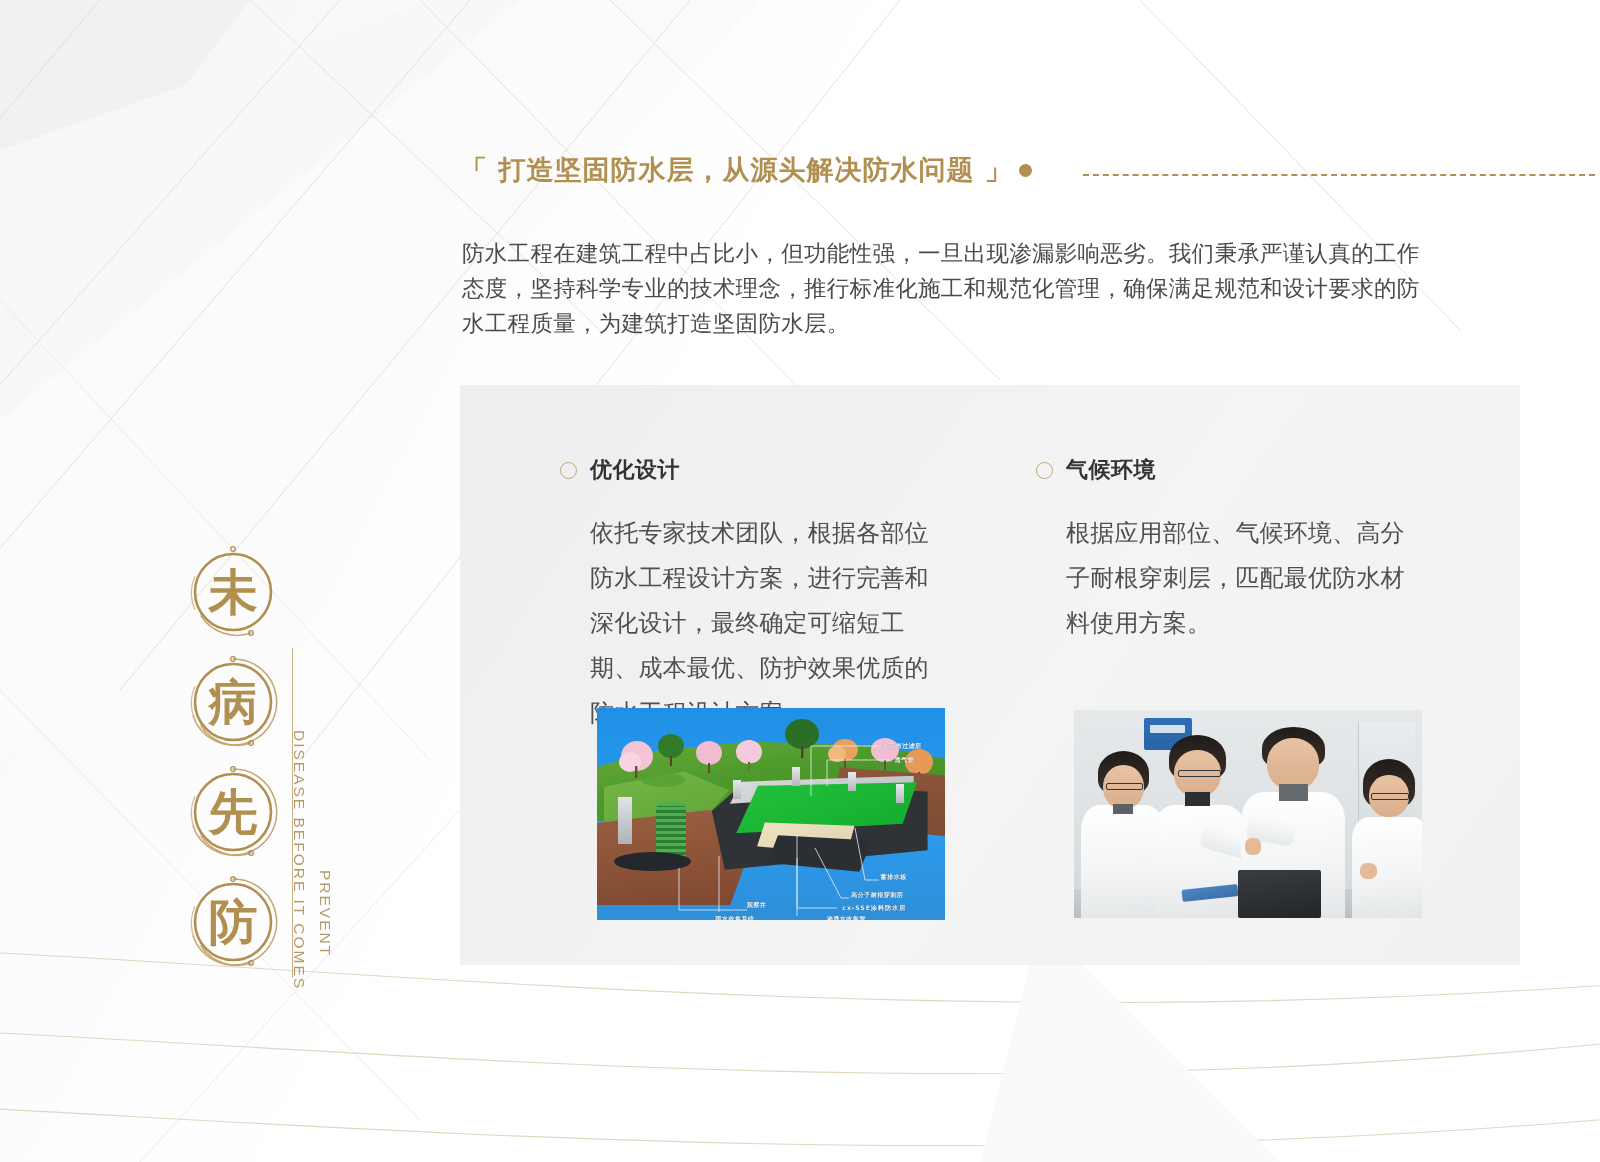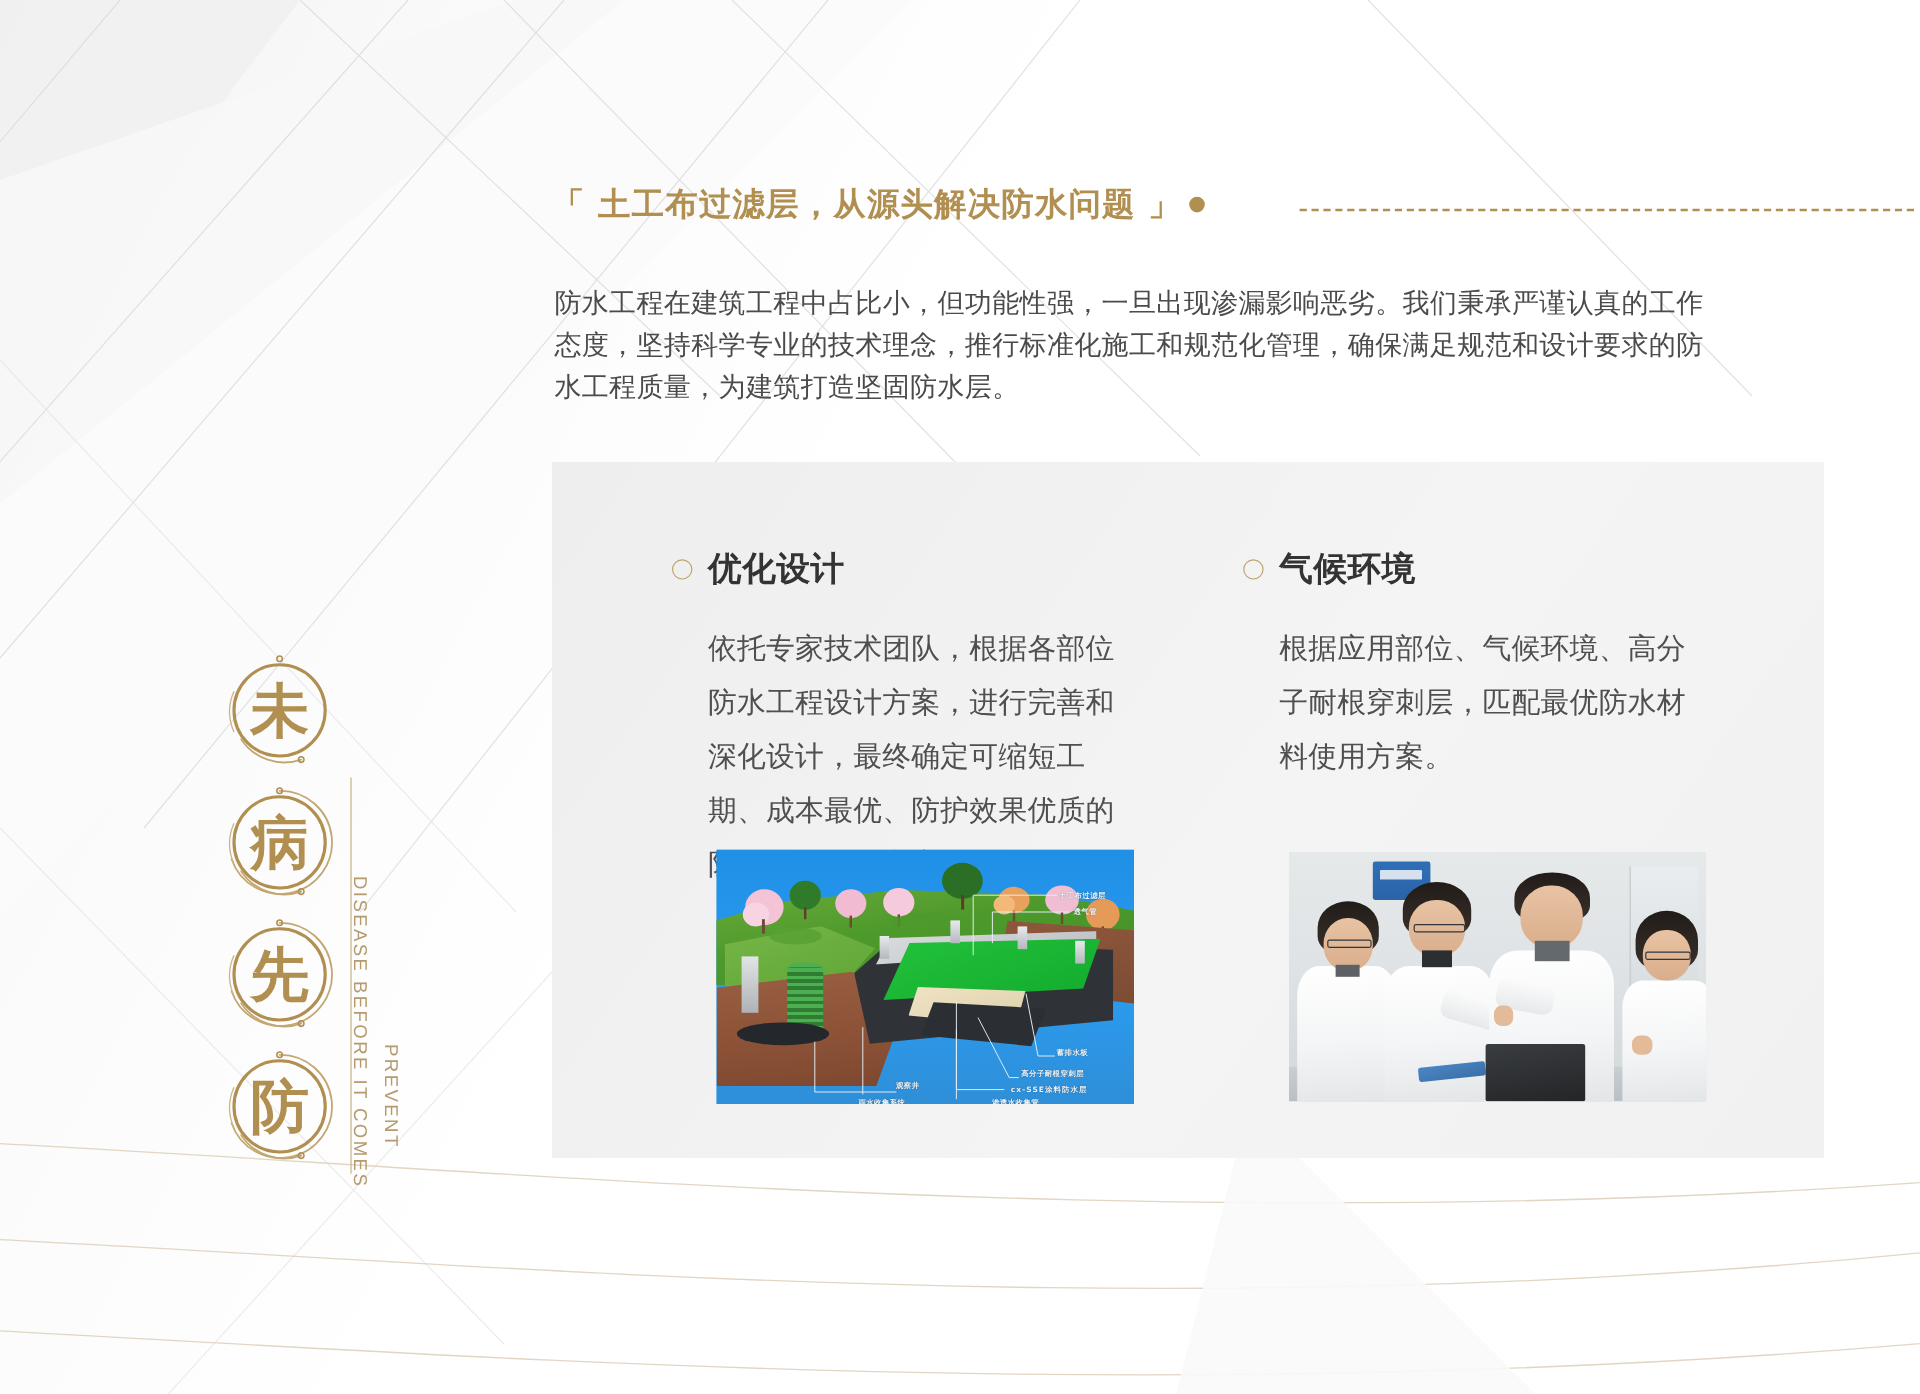--- a/index.html
+++ b/index.html
@@ -84,21 +84,21 @@
   .col-left{left:560px;width:400px;}
   .col-right{left:1036px;width:400px;}
 
   .col-head{display:flex;align-items:center;gap:13px;}
   .bullet{
     width:17px;height:17px;border:1.6px solid #c0a571;border-radius:50%;
     flex:none;box-sizing:border-box;
   }
   .col-title{
     font-family:"DejaVu Sans","Liberation Sans",sans-serif;
-    font-size:28px;font-weight:700;color:#333333;letter-spacing:.5px;
+    font-size:22px;font-weight:700;color:#333333;letter-spacing:.5px;
   }
   .col-body{
     margin-left:30px;margin-top:27px;width:352px;
     font-family:Liberation Mono, monospace;
     font-size:24px;line-height:45px;color:#4f4f4f;letter-spacing:.2px;
   }
 
   
   .media{position:absolute;overflow:hidden;}
   .media-left{left:597px;top:708px;width:348px;height:212px;}
@@ -220,21 +220,21 @@
   <svg class="bg-curves" viewBox="0 0 1600 240" preserveAspectRatio="none">
     <g fill="none" stroke="#dfd4bf" stroke-width="1.1" opacity="0.95">
       <path d="M-20,30 C 420,52 980,110 1620,62"></path>
       <path d="M-20,110 C 430,132 980,186 1620,120"></path>
       <path d="M-20,186 C 430,210 980,252 1620,196"></path>
     </g>
     <polygon points="1040,0 1280,240 980,240" fill="#fafafa" opacity="0.9"></polygon>
   </svg>
 
   <div class="headline">
-    <span>「 土工布过滤层，从源头解决防水问题 」</span>
+    <span>「 打造坚固防水层，从源头解决防水问题 」</span>
     <span class="head-dot"></span>
   </div>
   <div class="head-dash"></div>
 
   <div class="intro">防水工程在建筑工程中占比小，但功能性强，一旦出现渗漏影响恶劣。我们秉承严谨认真的工作态度，坚持科学专业的技术理念，推行标准化施工和规范化管理，确保满足规范和设计要求的防水工程质量，为建筑打造坚固防水层。</div>
 
   <div class="emblem-col">
 
     <div class="ring-item" style="top:0px;">
       <svg width="104" height="104" viewBox="0 0 104 104">

